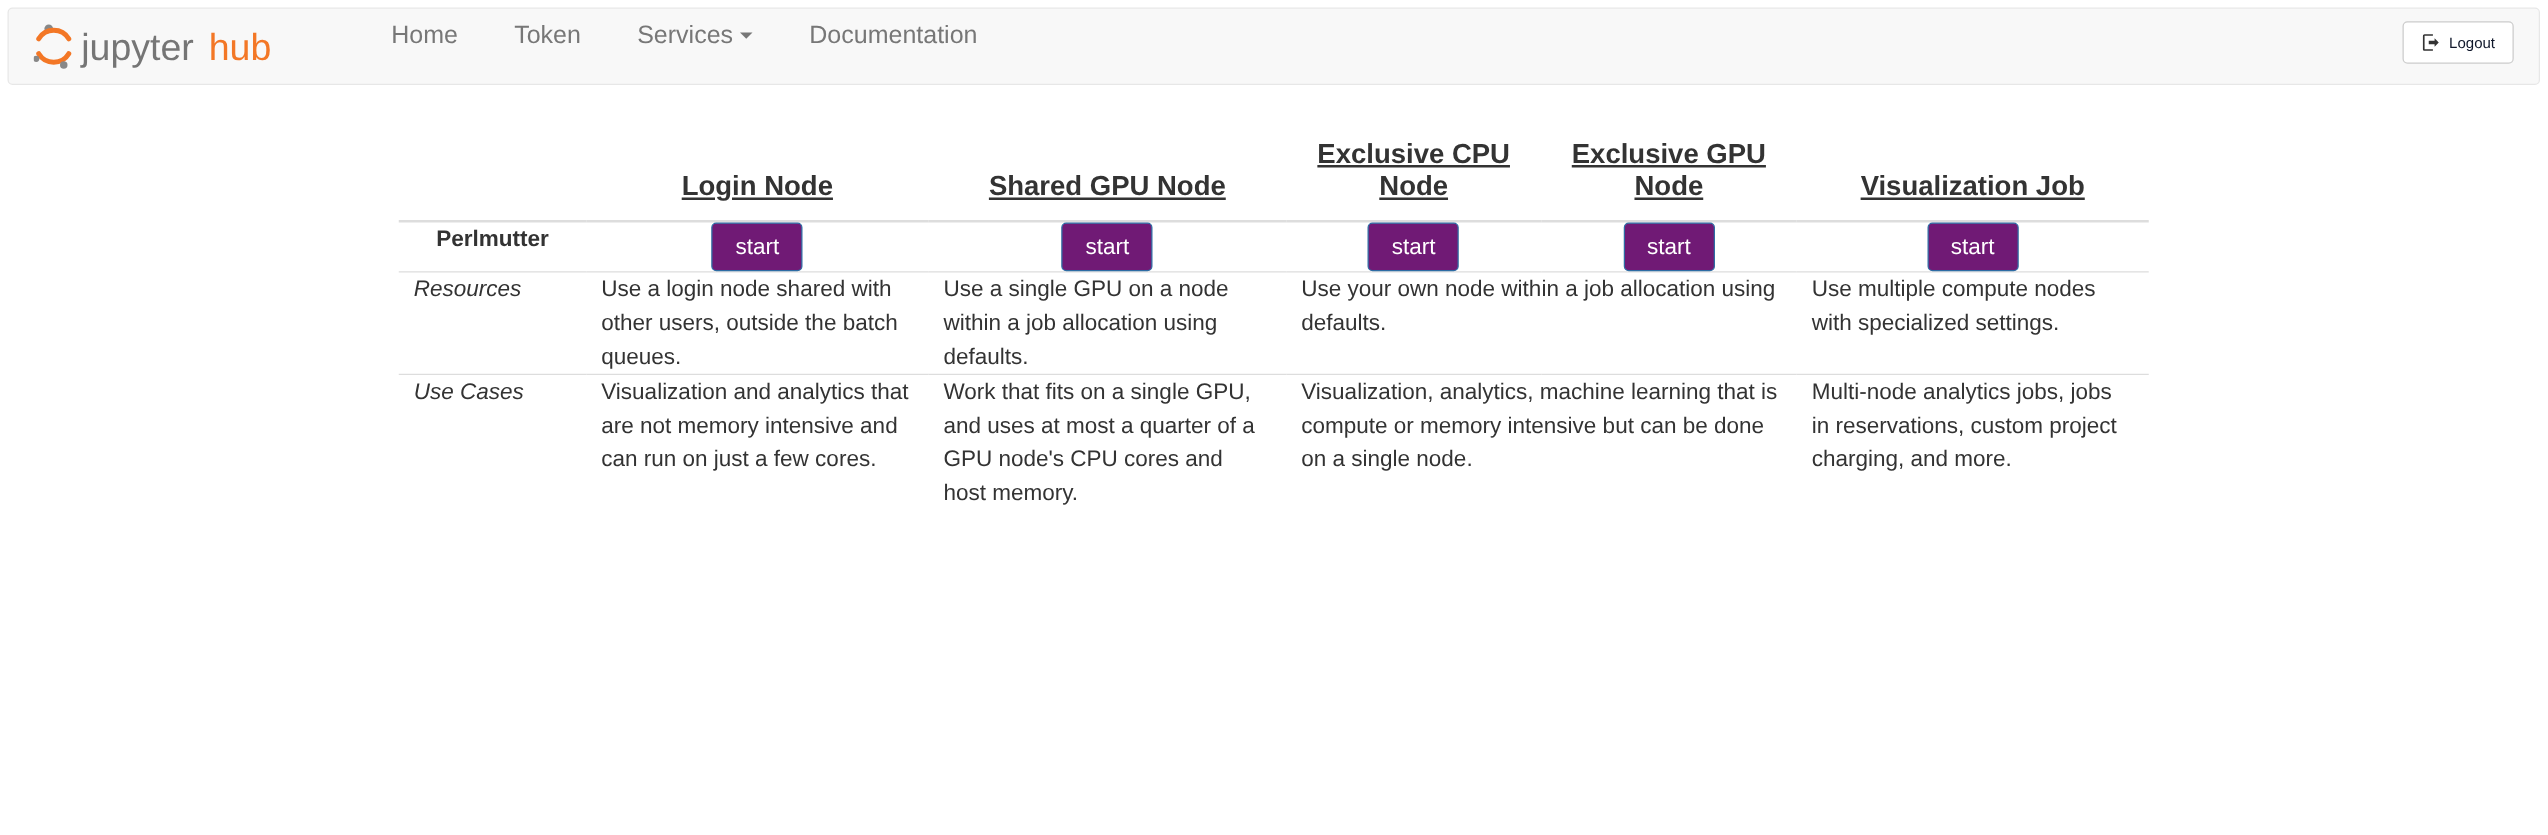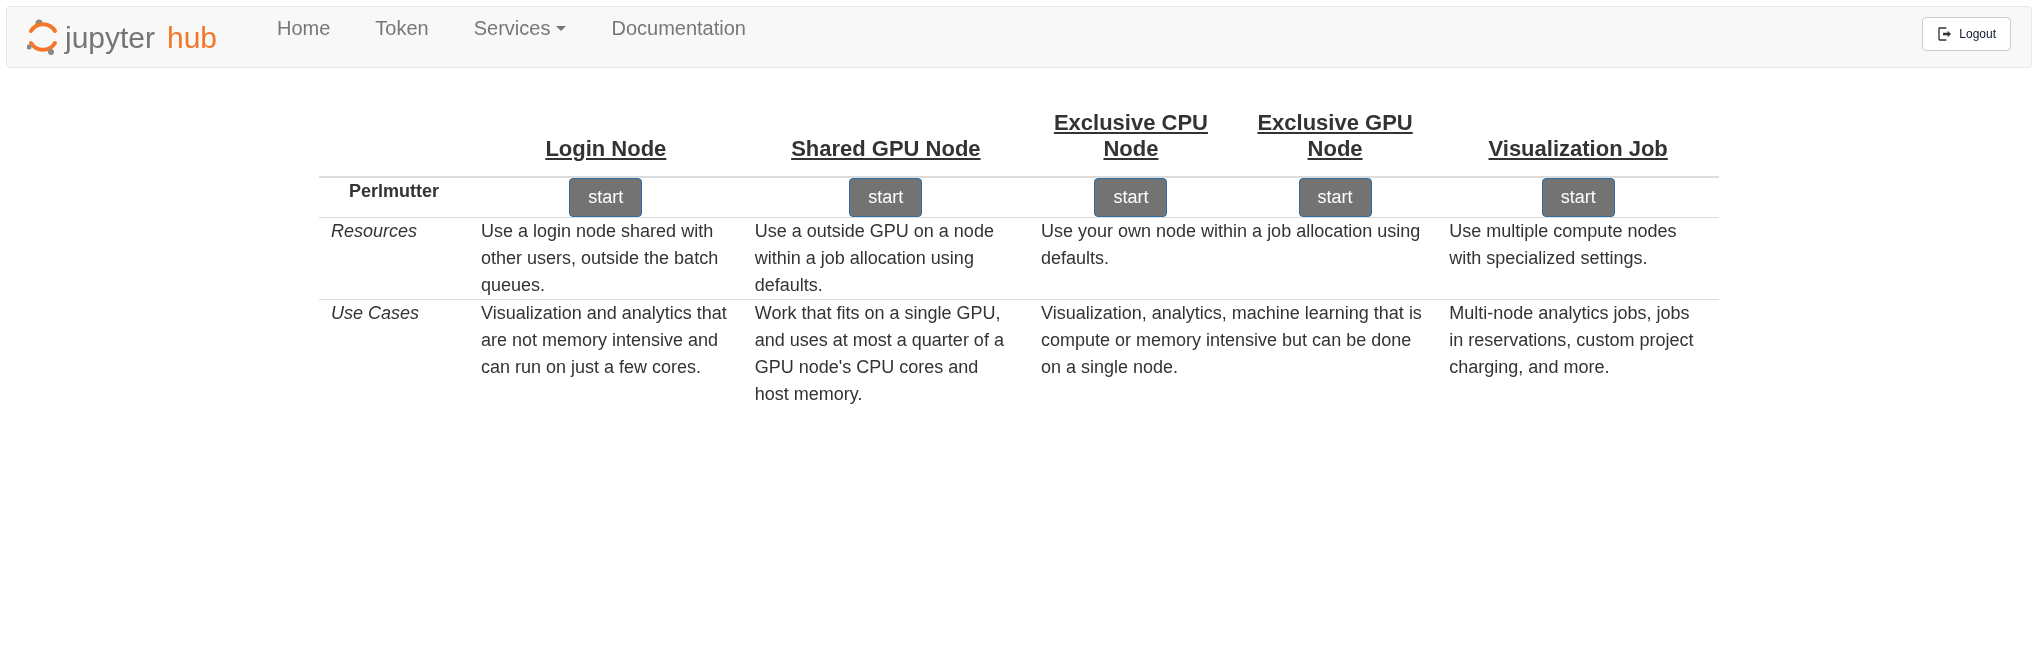--- a/index.html
+++ b/index.html
@@ -22,20 +22,21 @@
       display: flex;
       align-items: center;
       margin-right: 20px;
       cursor: pointer;
     }
     .nav-links {
       display: flex;
       align-items: center;
       gap: 45px;
       flex: 1;
+      margin-left: 36px;
     }
     .nav-link {
       color: #777;
       text-decoration: none;
       font-size: 20px;
       cursor: pointer;
     }
     .nav-link.dropdown { display: flex; align-items: center; gap: 4px; }
     .caret {
       display: inline-block;
@@ -89,21 +90,21 @@
     }
     tbody tr:first-child td { text-align: center; }
     tbody td.row-label {
       font-weight: 700;
       text-align: left;
       white-space: nowrap;
     }
     tbody td.row-label.italic { font-style: italic; font-weight: 400; }
     tbody td.desc { text-align: left; }
     .start-btn {
-      background: #737373;
+      background: #701a75;
       color: #fff;
       border: 1px solid #2e6da4;
       border-radius: 4px;
       padding: 8px 18px;
       font-size: 18px;
       cursor: pointer;
     }
     .col-wide { }
   </style>
 </head>
@@ -155,21 +156,21 @@
         <td class="row-label">Perlmutter</td>
         <td><button class="start-btn">start</button></td>
         <td><button class="start-btn">start</button></td>
         <td><button class="start-btn">start</button></td>
         <td><button class="start-btn">start</button></td>
         <td><button class="start-btn">start</button></td>
       </tr>
       <tr>
         <td class="row-label italic">Resources</td>
         <td class="desc">Use a login node shared with other users, outside the batch queues.</td>
-        <td class="desc">Use a outside GPU on a node within a job allocation using defaults.</td>
+        <td class="desc">Use a single GPU on a node within a job allocation using defaults.</td>
         <td class="desc col-wide" colspan="2">Use your own node within a job allocation using defaults.</td>
         <td class="desc">Use multiple compute nodes with specialized settings.</td>
       </tr>
       <tr>
         <td class="row-label italic">Use Cases</td>
         <td class="desc">Visualization and analytics that are not memory intensive and can run on just a few cores.</td>
         <td class="desc">Work that fits on a single GPU, and uses at most a quarter of a GPU node's CPU cores and host memory.</td>
         <td class="desc col-wide" colspan="2">Visualization, analytics, machine learning that is compute or memory intensive but can be done on a single node.</td>
         <td class="desc">Multi-node analytics jobs, jobs in reservations, custom project charging, and more.</td>
       </tr>

